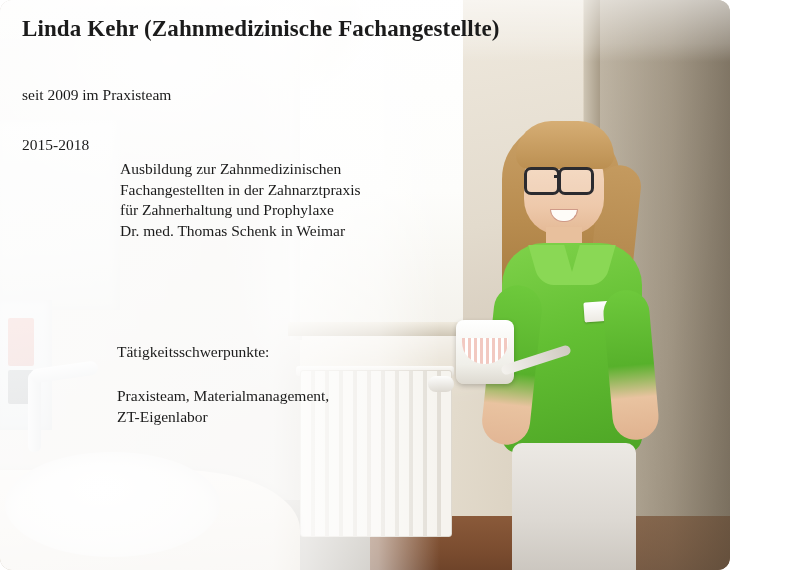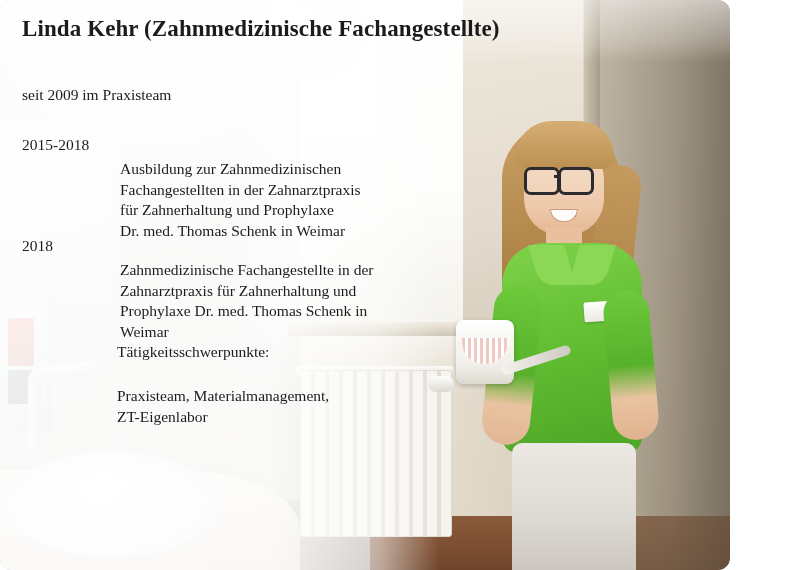--- a/index.html
+++ b/index.html
@@ -427,26 +427,19 @@
     <div class="subtitle">seit 2009 im Praxisteam</div>
 
     <div class="entry" id="entry-0">
       <div class="year">2015-2018</div>
       <div class="desc">Ausbildung  zur Zahnmedizinischen
 Fachangestellten in der Zahnarztpraxis
 für Zahnerhaltung und Prophylaxe
 Dr. med. Thomas Schenk in Weimar</div>
     </div>
 
-    <div class="entry" id="entry-1">
-      <div class="year">2018</div>
-      <div class="desc">Zahnmedizinische Fachangestellte in der
-Zahnarztpraxis für Zahnerhaltung und
-Prophylaxe Dr. med. Thomas Schenk in
-Weimar</div>
-    </div>
 
     <div class="note" id="note-0">Tätigkeitsschwerpunkte:</div>
     <div class="note" id="note-1">Praxisteam, Materialmanagement,
 ZT-Eigenlabor</div>
   </div>
 
 </div>
 
 </body></html>

